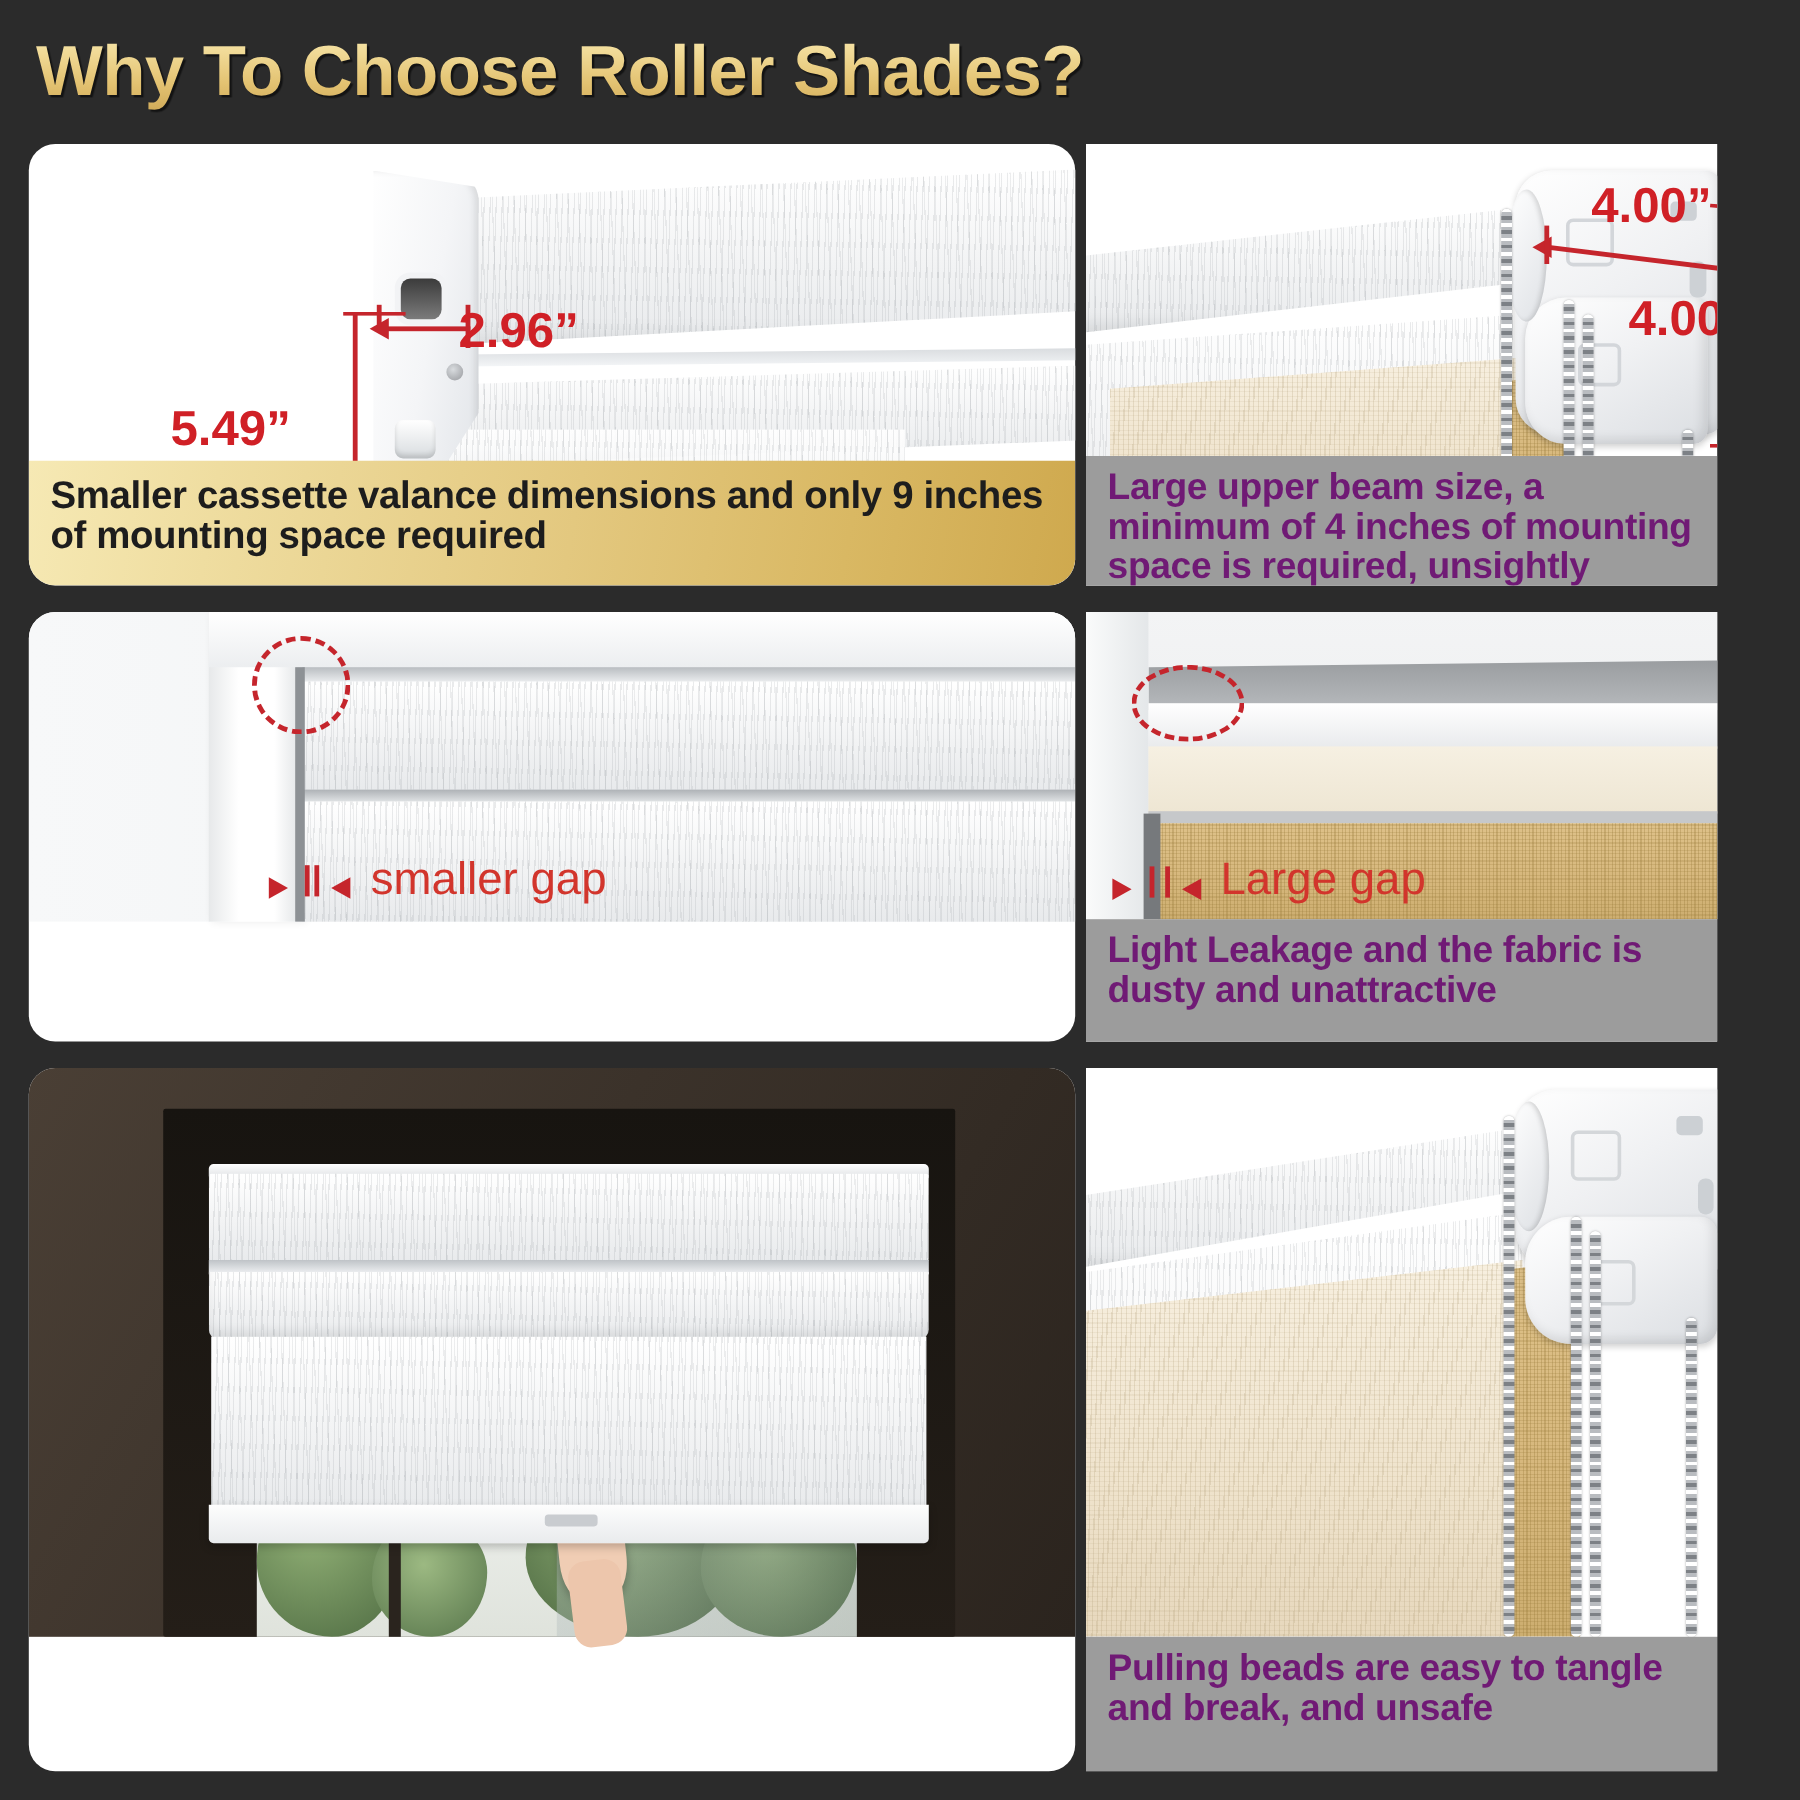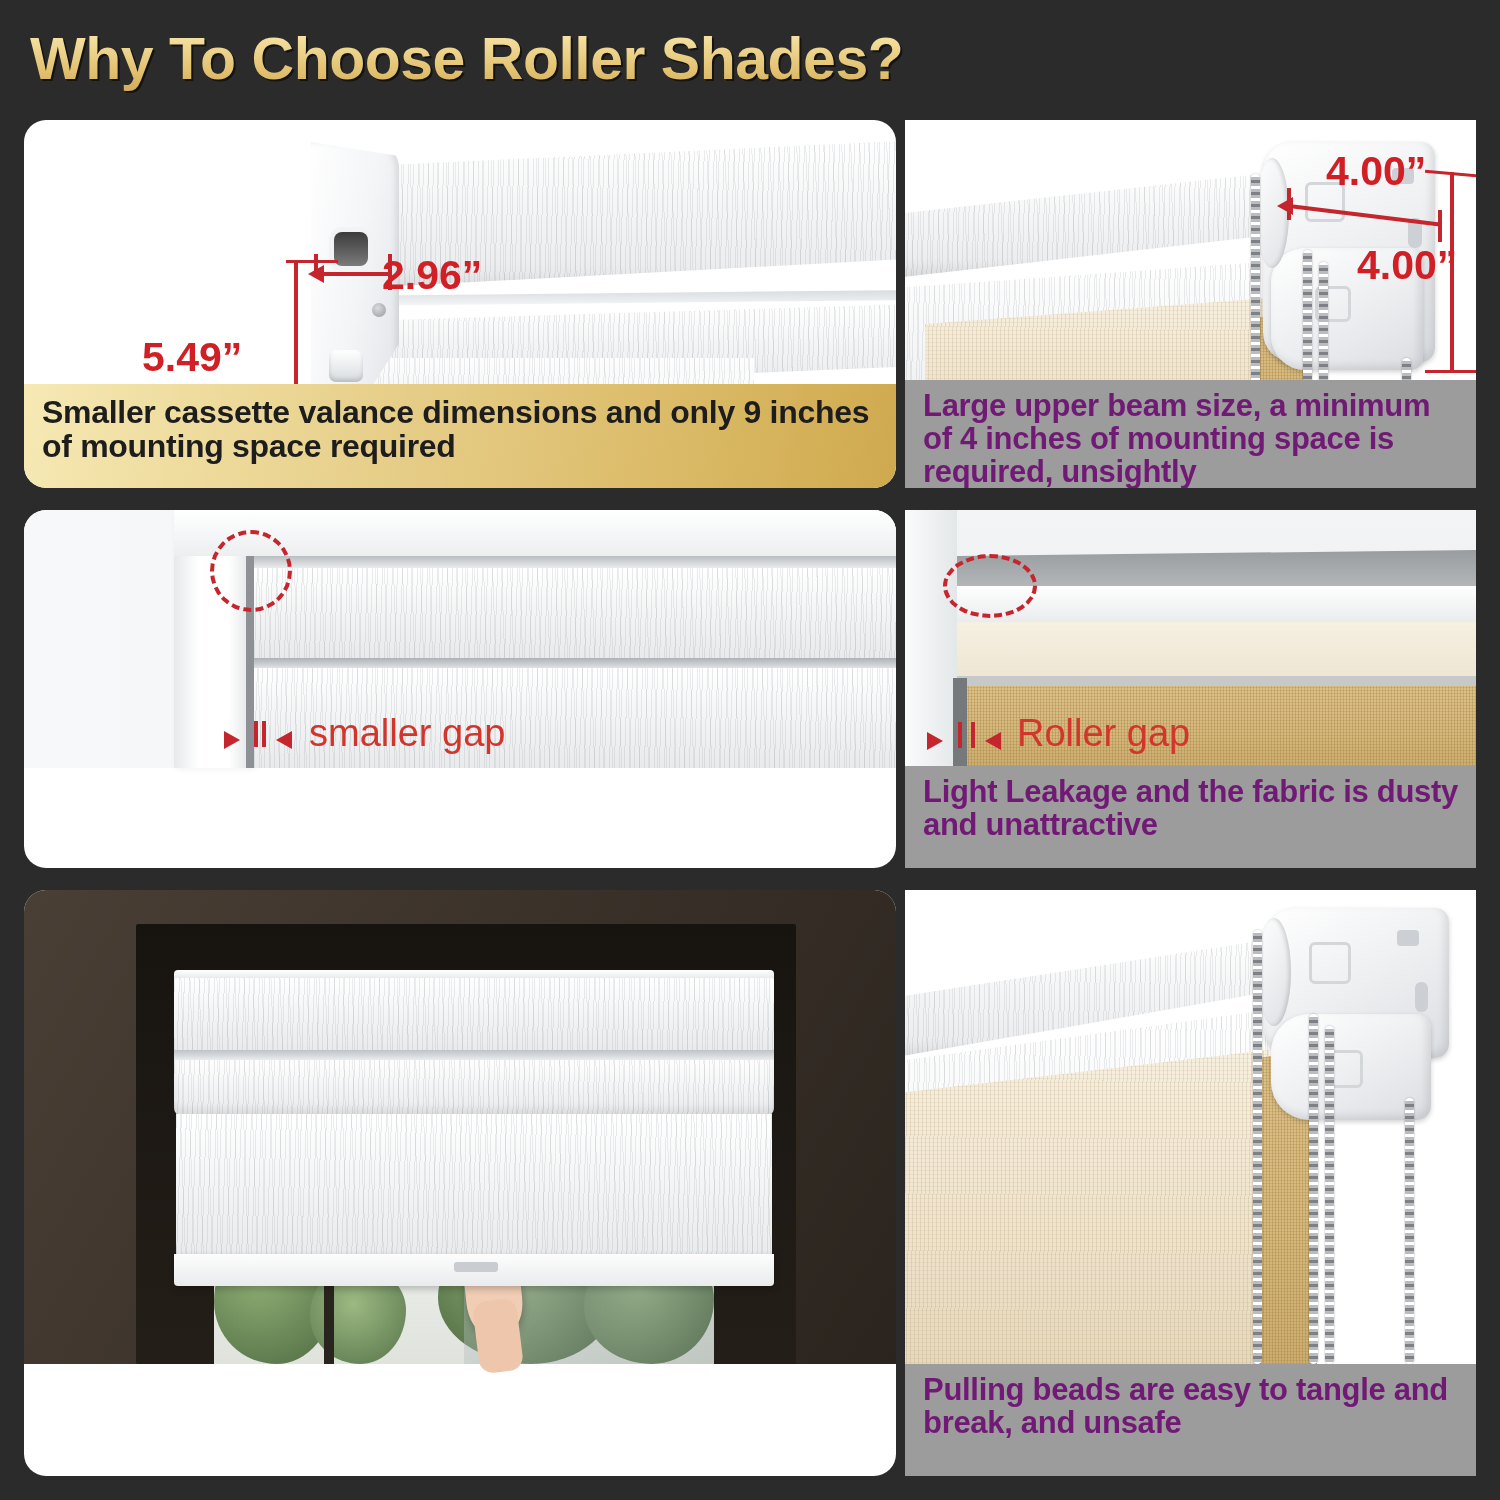--- a/index.html
+++ b/index.html
@@ -18,21 +18,21 @@
     line-height:90px;white-space:nowrap;
     background:linear-gradient(180deg,#fdf0bd 0%,#f3de9d 28%,#e3c271 62%,#c79f4d 100%);
     -webkit-background-clip:text;background-clip:text;
     color:transparent;-webkit-text-fill-color:transparent;
     filter:drop-shadow(2px 2px 0 rgba(0,0,0,.55));
   }
 
   
   .panel{position:absolute;overflow:hidden;background:#fff;}
   .p-left{left:24px;width:872px;border-radius:22px;}
-  .p-right{left:905px;width:571px;border-radius:0px;}
+  .p-right{left:905px;width:526px;border-radius:0px;}
   .row1{top:120px;height:368px;}
   .row2{top:510px;height:358px;}
   .row3{top:890px;height:586px;}
 
   .stage{position:absolute;left:0;right:0;top:0;bottom:0;}
 
   
   .cap{
     position:absolute;left:0;right:0;bottom:0;
     box-sizing:border-box;
@@ -237,21 +237,21 @@
     <div style="position:absolute;left:52px;top:166px;width:519px;height:10px;background:#c6c8ca;"></div>
     <div class="fabric-tan" style="position:absolute;left:60px;top:176px;width:511px;height:80px;"></div>
     <div style="position:absolute;left:48px;top:168px;width:14px;height:88px;background:#76797c;"></div>
 
     <div class="dashcircle" style="left:38px;top:44px;width:86px;height:56px;"></div>
 
     <div class="arrow-r" style="left:22px;top:222px;"></div>
     <div class="dimline" style="left:53px;top:212px;width:4px;height:26px;"></div>
     <div class="dimline" style="left:66px;top:212px;width:4px;height:26px;"></div>
     <div class="arrow-l" style="left:80px;top:222px;"></div>
-    <div class="gaptext" style="left:112px;top:202px;font-size:38px;">Roller gap</div>
+    <div class="gaptext" style="left:112px;top:202px;font-size:38px;">Large gap</div>
   </div>
   <div class="cap cap-gray cap-g2">Light Leakage and the fabric is dusty and unattractive</div>
 </div>
 
 <div class="panel p-left row3">
   <div class="stage">
     <div class="wall" style="left:0;top:0;width:872px;height:474px;"></div>
     <div class="recess" style="left:112px;top:34px;width:660px;height:440px;border-radius:2px;"></div>
 
     <div class="sky" style="left:190px;top:330px;width:500px;height:144px;"></div>

